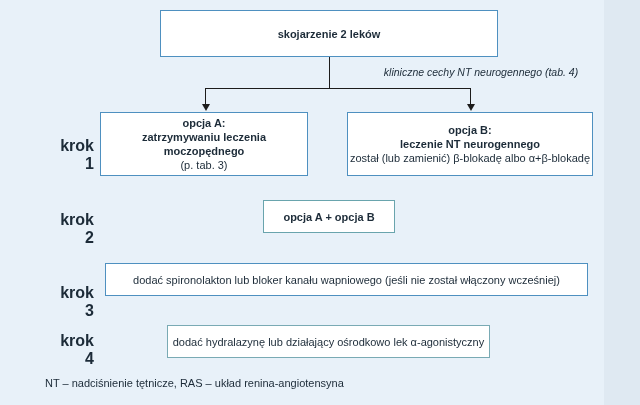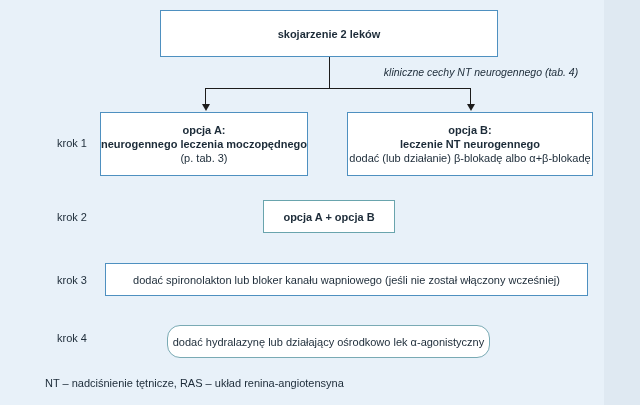--- a/index.html
+++ b/index.html
@@ -26,34 +26,34 @@
     text-align:center;
     font-size:11px;
     line-height:14px;
   }
   .box .bold{font-weight:bold;}
   .box-top{left:160px;top:10px;width:338px;height:47px;border-color:#4e90c0;}
   .box-a{left:100px;top:112px;width:208px;height:64px;}
   .box-b{left:347px;top:112px;width:246px;height:64px;}
   .box-step2{left:263px;top:200px;width:132px;height:33px;border-color:#69a4ad;}
   .box-step3{left:105px;top:263px;width:483px;height:33px;}
-  .box-step4{left:167px;top:325px;width:323px;height:33px;border-color:#79aab4;border-radius:13px;}
+  .box-step4{left:167px;top:325px;width:323px;height:33px;border-color:#79aab4;}
   .branch-label{
     position:absolute;top:66px;width:210px;
     font-size:10.5px;text-align:center;
   }
   .branch-label.left{left:88px;}
   .branch-label.right{left:376px;font-style:italic;}
   .krok{
     position:absolute;left:50px;width:44px;
-    font-size:11px;font-weight:normal;text-align:center;
+    font-size:16px;font-weight:bold;text-align:right;
   }
   .krok1{top:137px;}
   .krok2{top:211px;}
-  .krok3{top:274px;}
+  .krok3{top:284px;}
   .krok4{top:332px;}
   .line{position:absolute;background:#1c1c1c;}
   .stem{left:329px;top:57px;width:1px;height:31px;}
   .hbar{left:205px;top:88px;width:266px;height:1px;}
   .vleft{left:205px;top:88px;width:1px;height:17px;}
   .vright{left:470px;top:88px;width:1px;height:17px;}
   .arrowhead{
     position:absolute;width:0;height:0;
     border-left:4px solid transparent;
     border-right:4px solid transparent;
@@ -84,27 +84,27 @@
 
   <div class="branch-label right">kliniczne cechy NT neurogennego (tab. 4)</div>
 
   <div class="krok krok1">krok 1</div>
   <div class="krok krok2">krok 2</div>
   <div class="krok krok3">krok 3</div>
   <div class="krok krok4">krok 4</div>
 
   <div class="box box-a">
     <span class="bold">opcja A:</span>
-    <span class="bold">neurogennego leczenia moczopędnego</span>
+    <span class="bold">zatrzymywaniu leczenia moczopędnego</span>
     <span>(p. tab. 3)</span>
   </div>
   <div class="box box-b">
     <span class="bold">opcja B:</span>
     <span class="bold">leczenie NT neurogennego</span>
-    <span>dodać (lub działanie) β-blokadę albo α+β-blokadę</span>
+    <span>został (lub zamienić) β-blokadę albo α+β-blokadę</span>
   </div>
 
   <div class="box box-step2">
     <span class="bold">opcja A + opcja B</span>
   </div>
 
   <div class="box box-step3">
     <span>dodać spironolakton lub bloker kanału wapniowego (jeśli nie został włączony wcześniej)</span>
   </div>
 

